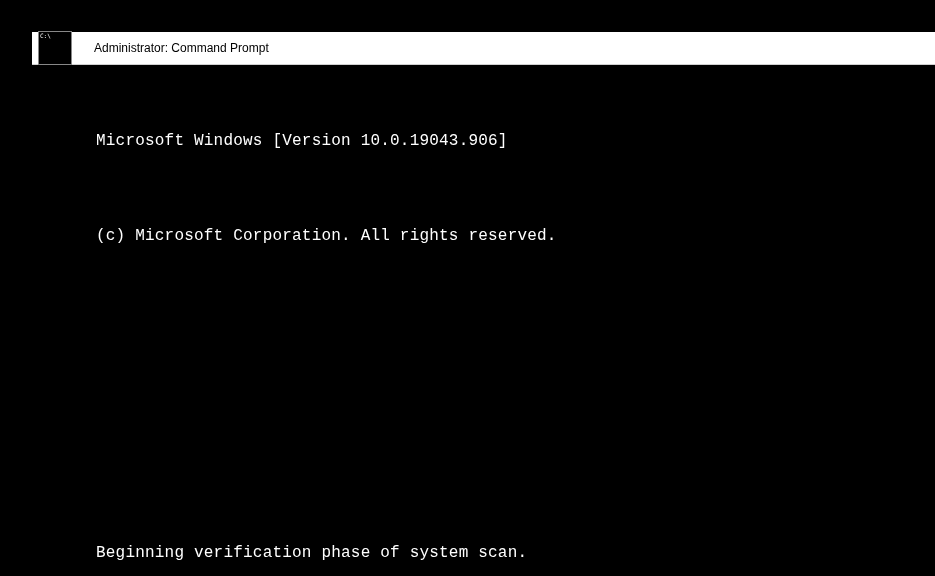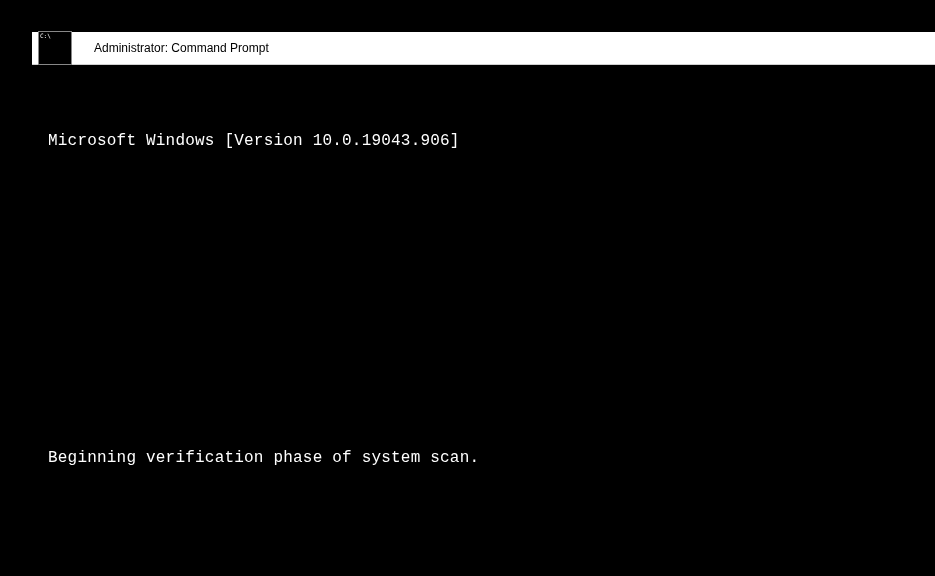--- a/index.html
+++ b/index.html
@@ -51,35 +51,37 @@
       color: #fff;
       font-size: 16px;
       line-height: 21px;
       padding: 8px 0 0 0;
       white-space: pre-wrap;
       font-family: Consolas, 'Courier New', monospace;
       letter-spacing: 0.2px;
     }
     .terminal .line {
       min-height: 21px;
+      margin-left: 48px;
     }
     @keyframes blink {
       50% { opacity: 0; }
     }
   </style>
 </head>
 <body>
 
 <div class="titlebar">
   <span class="cmd-icon"></span>
   <span class="title-text">Administrator: Command Prompt</span>
 </div>
 
 <div class="terminal">
   <div class="line">Microsoft Windows [Version 10.0.19043.906]</div>
+  <div class="line">(c) Microsoft Corporation. All rights reserved.</div>
   <div class="line"></div>
   <div class="line"></div>
   <div class="line"></div>
   <div class="line">Beginning verification phase of system scan.</div>
   
   
   
   
   
   

